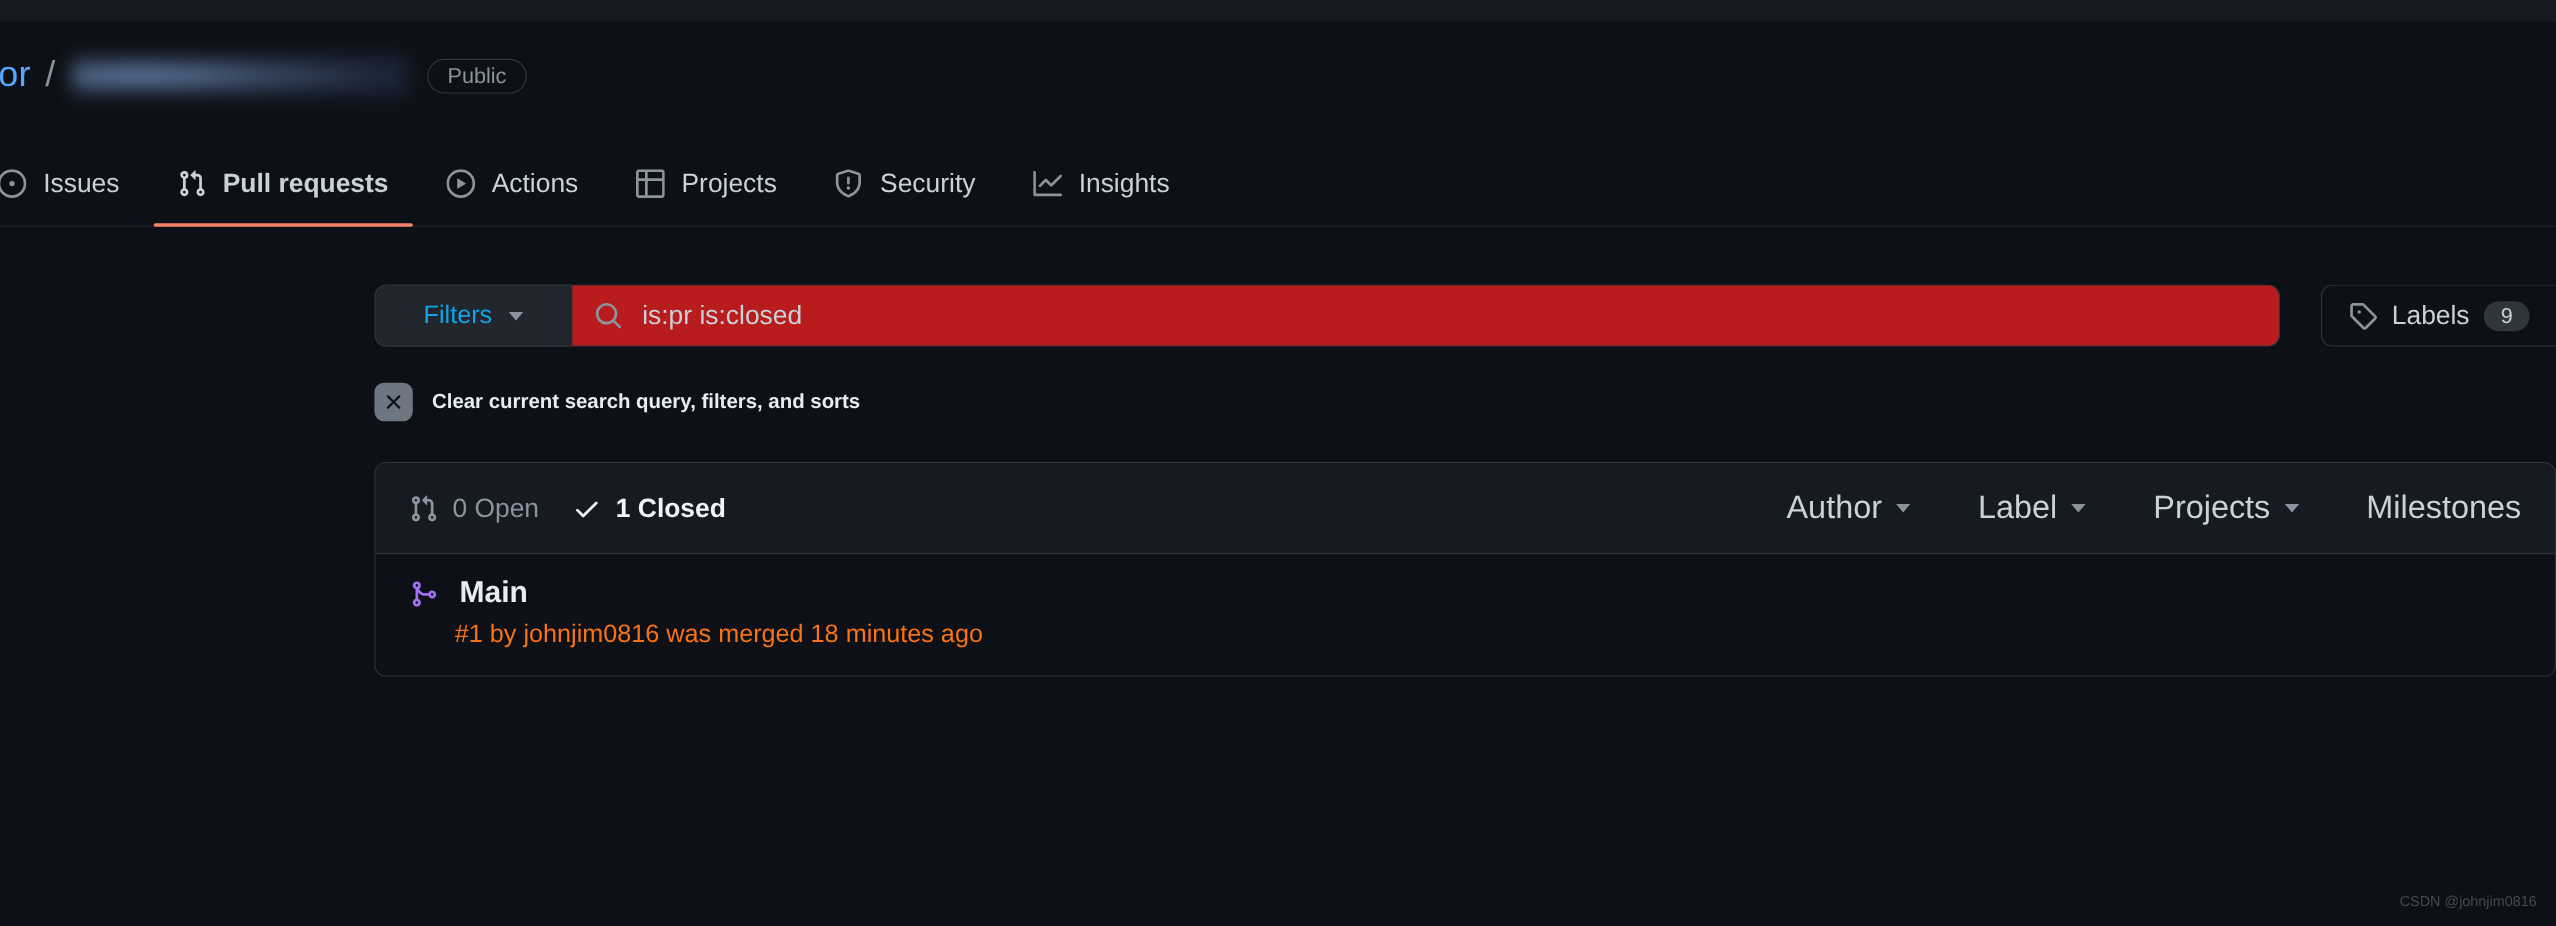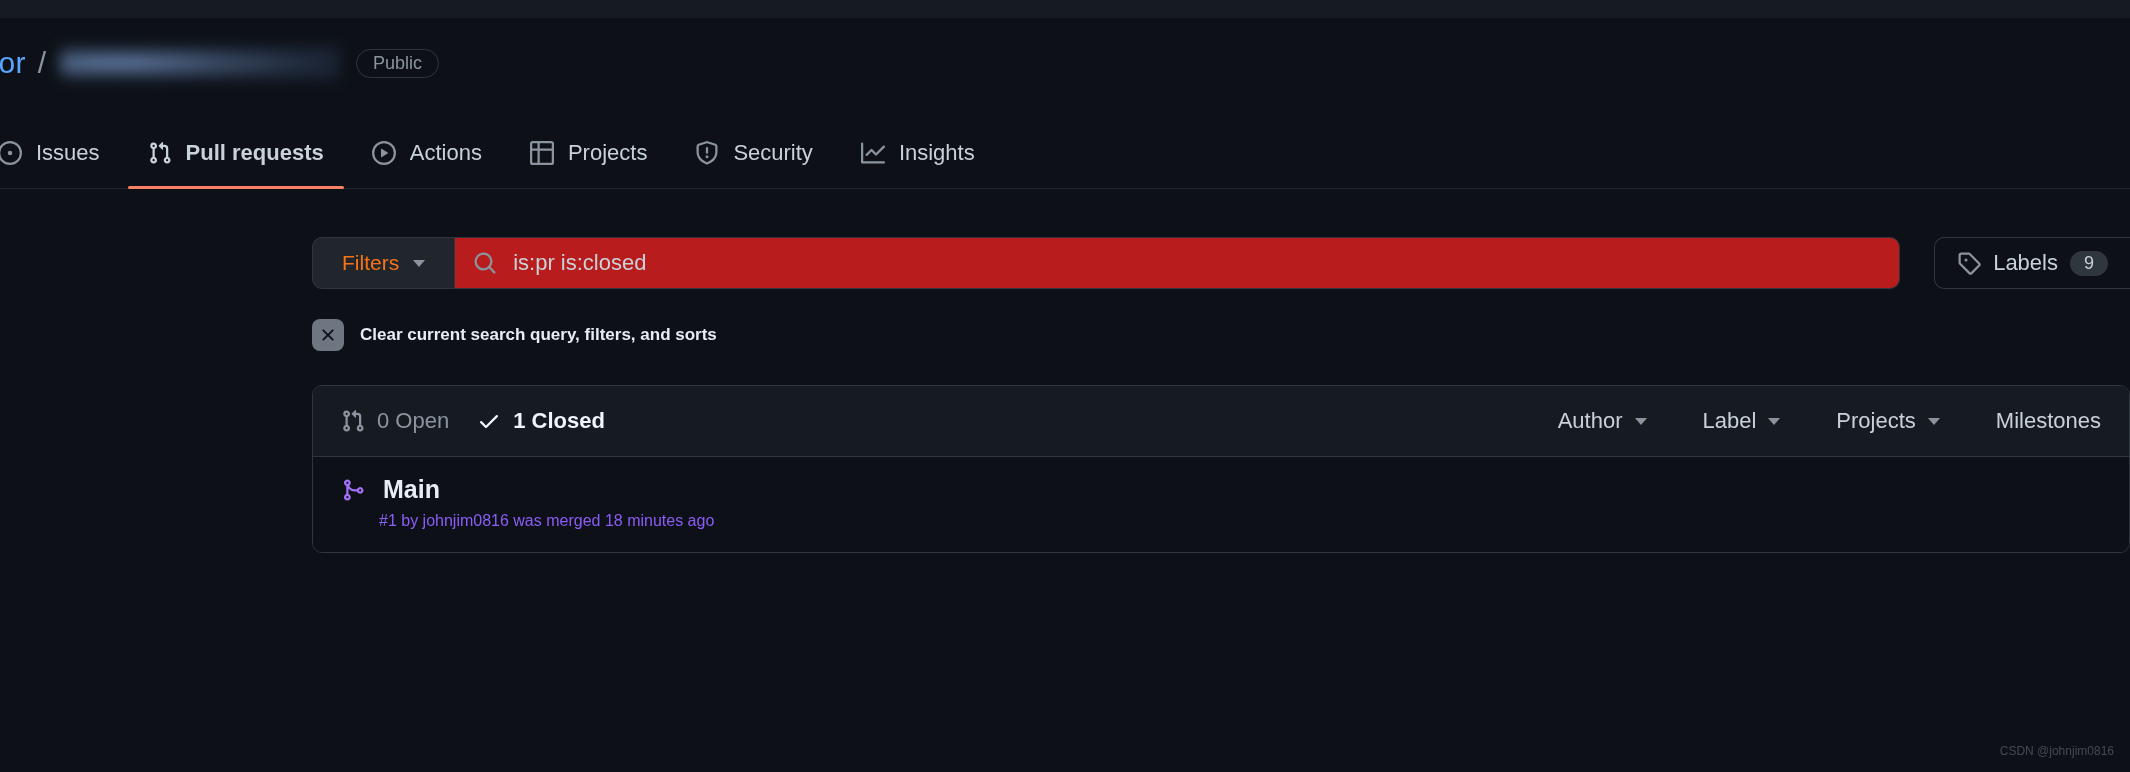--- a/index.html
+++ b/index.html
@@ -110,23 +110,23 @@
   .filter-group {
     display: flex;
     flex: 1;
   }
   .filters-btn {
     display: flex;
     align-items: center;
     gap: 10px;
     background: #21262d;
     border: 1.5px solid #30363d;
-    color: #f97316;
+    color: #0ea5e9;
     border-radius: 10px 0 0 10px;
-    padding: 12px 29px;
+    padding: 12px 40px;
     font-size: 21px;
     cursor: pointer;
     justify-content: center;
   }
   .caret-down {
     width: 0;
     height: 0;
     border-left: 6px solid transparent;
     border-right: 6px solid transparent;
     border-top: 7px solid #8b949e;
@@ -256,21 +256,21 @@
     margin-left: auto;
     display: flex;
     align-items: center;
     gap: 56px;
   }
   .pr-filter {
     display: flex;
     align-items: center;
     gap: 8px;
     color: #c9d1d9;
-    font-size: 22px;
+    font-size: 27px;
     cursor: pointer;
   }
 
   .pr-item {
     padding: 18px 28px 22px 28px;
     background: #0d1117;
   }
   .pr-item-row1 {
     display: flex;
     align-items: center;
@@ -280,22 +280,22 @@
     width: 24px;
     height: 24px;
     fill: #a371f7;
   }
   .pr-title {
     color: #e6edf3;
     font-size: 25px;
     font-weight: 600;
   }
   .pr-sub {
-    color: #8b5cf6;
-    font-size: 16px;
+    color: #f97316;
+    font-size: 21px;
     margin-left: 38px;
     margin-top: 8px;
   }
 
   .watermark {
     position: fixed;
     right: 16px;
     bottom: 14px;
     color: #5a6270;
     font-size: 12px;

